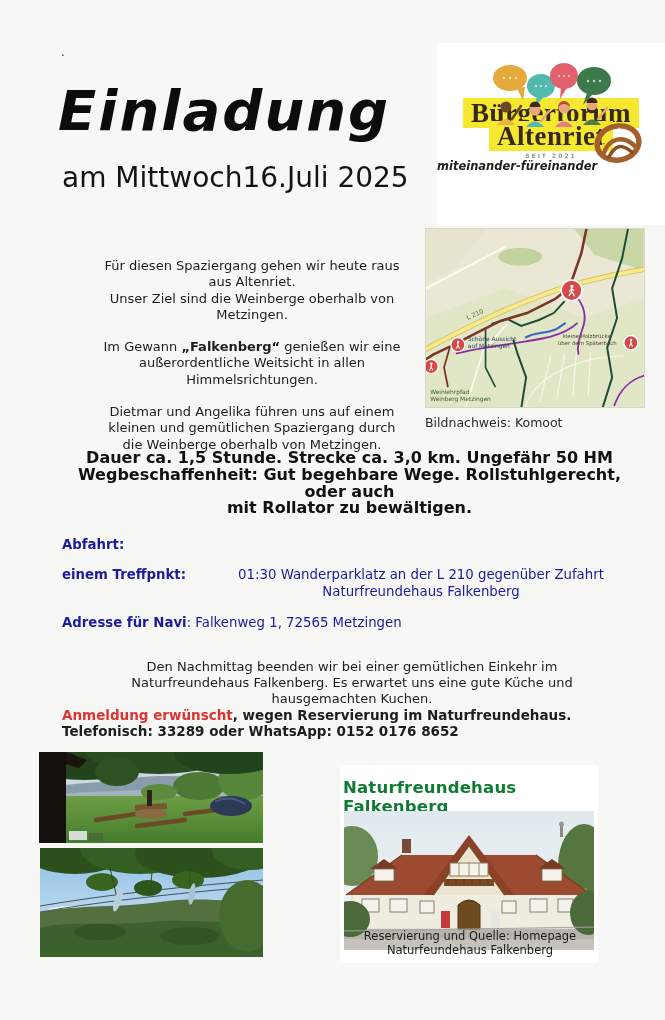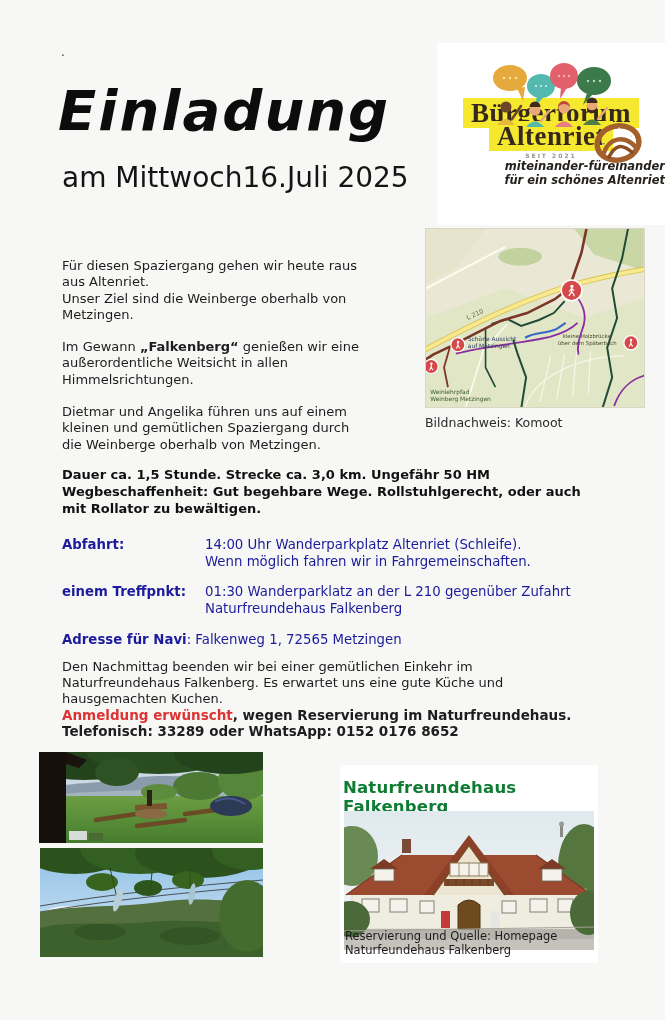--- a/index.html
+++ b/index.html
@@ -2,21 +2,21 @@
 <html><head>
 <meta charset="utf-8">
 <style>
   * { margin:0; padding:0; box-sizing:border-box; }
   html,body { background:#f7f7f5; }
   body {
     width:665px; height:1020px; position:relative; overflow:hidden;
     font-family:"DejaVu Sans", sans-serif; color:#1c1c1c;
   }
   .abs { position:absolute; }
-  .pre { white-space:pre-line; }
+  .pre { white-space:pre-line;text-align:center; }
 
   
   .stray-dot { left:61px; top:45px; font-size:12px; color:#333; }
 
   
   .title {
     left:58px; top:58px; font-size:56px; font-weight:700; font-style:italic;
     letter-spacing:2px; color:#0c0c0c;margin-top:20px;
   }
   .subtitle {
@@ -30,35 +30,35 @@
     left:0; top:59px; width:228px; text-align:center; z-index:2;
     font-family:"Liberation Serif", serif; font-weight:700;
     font-size:27px; line-height:23px; color:#35291e; letter-spacing:.5px;
   }
   .logo-wordmark .hl { background:#f6e82e; padding:0 8px; }
   .logo-since {
     left:0; top:109px; width:228px; text-align:center; z-index:2;
     font-size:6px; letter-spacing:2px; color:#97938a; font-weight:700;
   }
   .logo-tagline {
-    left:0; top:117px; width:228px; text-align:right; z-index:2;
+    left:0; top:117px; width:228px; text-align:left; z-index:2;
     font-style:italic; font-weight:600; font-size:11.5px; line-height:13.5px; color:#25211c;
   }
 
   
   .map-card { left:425px; top:228px; width:220px; height:180px; border:1px solid #d9d6c6; }
   .map-card svg { display:block; }
   .map-caption { left:425px; top:415px; font-size:12.5px; color:#2b2b2b; }
 
   
   .intro { left:62px; top:258px; width:380px; font-size:13px; line-height:16.3px; color:#1d1d1d; }
   .intro p { margin:0 0 16px 0; }
 
   
-  .facts { left:62px; top:467px; width:575px; font-size:13px; line-height:16.8px; font-weight:700; color:#111; }
+  .facts { left:62px; top:450px; width:575px; font-size:16px; line-height:16.8px; font-weight:700; color:#111; }
 
   
   .schedule { left:62px; top:537px; width:575px; font-size:13.3px; line-height:16.8px; color:#1b1b9c; }
   .sched-row { display:grid; grid-template-columns:133px 1fr; margin-bottom:13.5px;gap:10px; }
   .sched-label { font-weight:700; }
   .navi-line { margin-top:14px; }
   .navi-label { font-weight:700; }
 
   
   .outro { left:62px; top:659px; width:580px; font-size:13px; line-height:15.9px; color:#1d1d1d; }
@@ -146,21 +146,20 @@
         <circle cx="-15" cy="-2" r="0.9" fill="#f3e3cf"></circle>
     </g>
   </svg>
   <div class="abs logo-wordmark">
     <div><span class="hl">Bürgerforum</span></div>
     <div><span class="hl">Altenriet</span></div>
   </div>
   <div class="abs logo-since">SEIT 2021</div>
   <div class="abs logo-tagline">
     <div>miteinander-füreinander</div>
-    <div>für ein schönes Altenriet</div>
   </div>
 </div>
 
 <div class="abs intro">
   <p class="pre">Für diesen Spaziergang gehen wir heute raus
 aus Altenriet.
 Unser Ziel sind die Weinberge oberhalb von
 Metzingen.</p>
   <p class="pre"><span>Im Gewann </span><strong>„Falkenberg“</strong><span> genießen wir eine
 außerordentliche Weitsicht in allen
@@ -250,22 +249,20 @@
 </div>
 <div class="abs map-caption">Bildnachweis: Komoot</div>
 
 <div class="abs facts pre">Dauer ca. 1,5 Stunde. Strecke ca. 3,0 km. Ungefähr 50 HM
 Wegbeschaffenheit: Gut begehbare Wege. Rollstuhlgerecht, oder auch
 mit Rollator zu bewältigen.</div>
 
 <div class="abs schedule">
   <div class="sched-row">
     <div class="sched-label">Abfahrt:</div>
-    <div class="pre">14:00 Uhr Wanderparkplatz Altenriet (Schleife).
-Wenn möglich fahren wir in Fahrgemeinschaften.</div>
   </div>
   <div class="sched-row">
     <div class="sched-label">einem Treffpnkt:</div>
     <div class="pre">01:30 Wanderparklatz an der L 210 gegenüber Zufahrt
 Naturfreundehaus Falkenberg</div>
   </div>
   <div class="navi-line">
     <span class="navi-label">Adresse für Navi</span><span>: Falkenweg 1, 72565 Metzingen</span>
   </div>
 </div>

